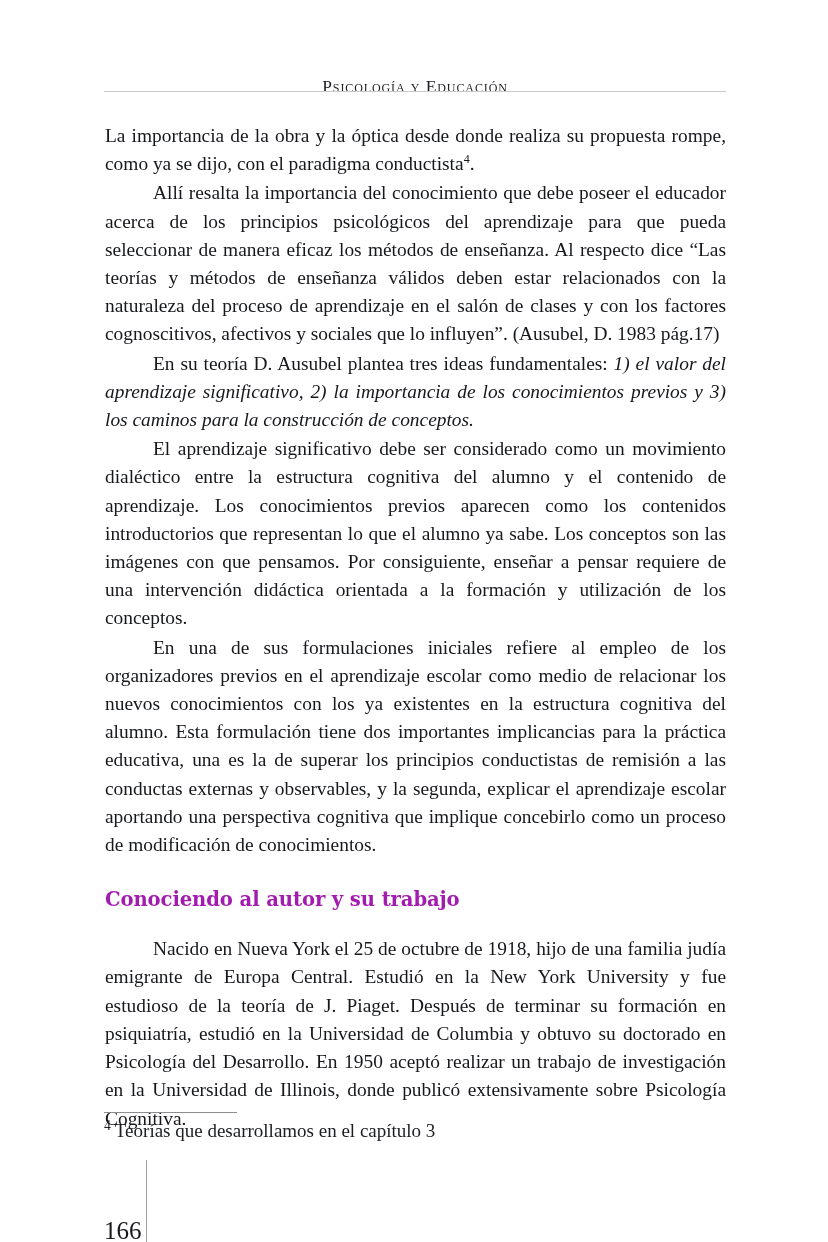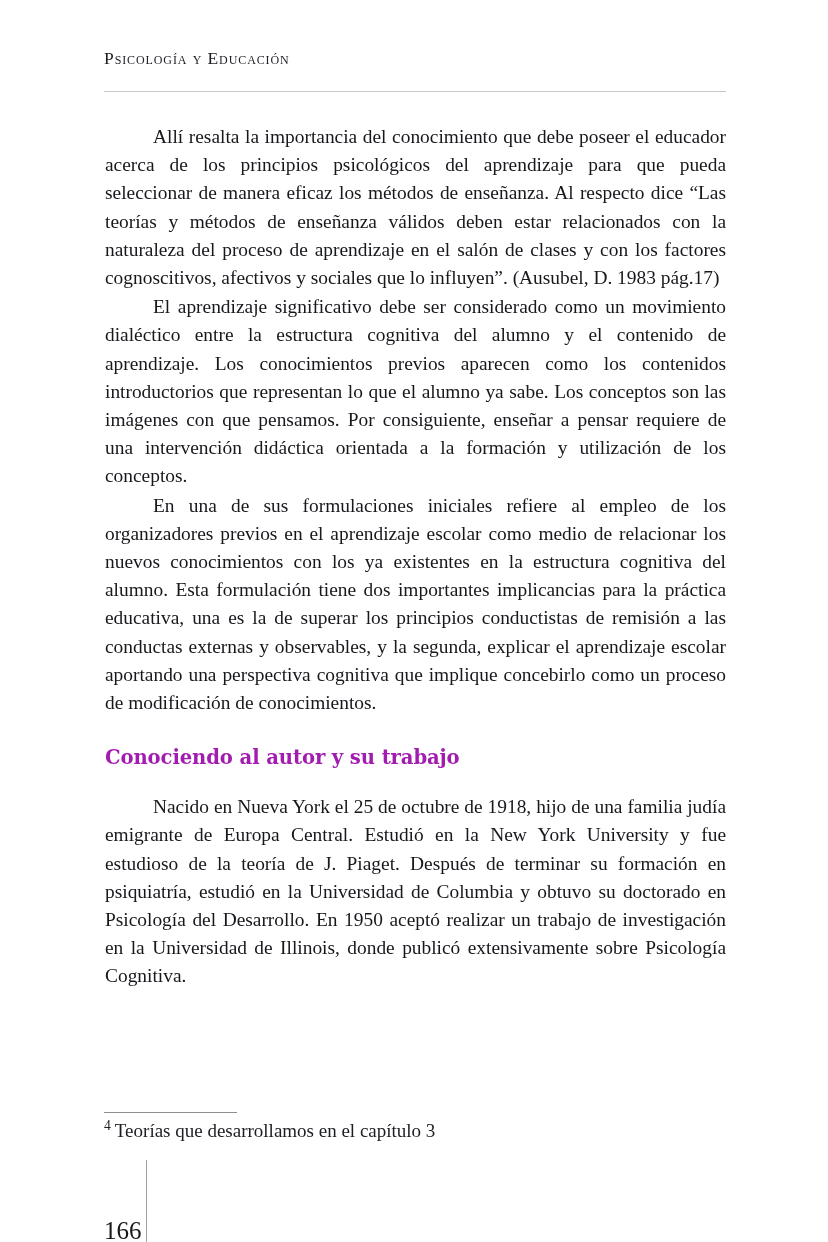--- a/index.html
+++ b/index.html
@@ -18,23 +18,23 @@
 
   .page {
     position: absolute;
     inset: 0;
   }
 
   
   .running-head {
     position: absolute;
     left: 104px;
-    top: 50px;
+    top: 78px;
     width: 622px;
-    text-align: left;
+    text-align: center;
   }
   .running-head-title {
     font-family: "Liberation Serif", "DejaVu Serif", serif;
     font-variant: small-caps;
     font-size: 17.5px;
     letter-spacing: 0.9px;
     color: #1b1d22;
     line-height: 1;
     white-space: nowrap;
   }
@@ -149,21 +149,23 @@
 
 <div class="page">
 
   <div class="running-head">
     <div class="running-head-title">Psicología y Educación</div>
   </div>
   <div class="header-rule"></div>
 
   <div class="column">
     <div id="body-paragraphs">
+        <p class="body-par"><span>La importancia de la obra y la óptica desde donde realiza su propuesta rompe, como ya se dijo, con el paradigma conductista</span><sup class="fn-ref">4</sup><span>.</span></p>
         <p class="body-par indent gap"><span>Allí resalta la importancia del conocimiento que debe poseer el educador acerca de los principios psicológicos del aprendizaje para que pueda seleccionar de manera eficaz los métodos de enseñanza. Al respecto dice “Las teorías y métodos de enseñanza válidos deben estar relacionados con la naturaleza del proceso de aprendizaje en el salón de clases y con los factores cognoscitivos, afectivos y sociales que lo influyen”. (Ausubel, D. 1983 pág.17)</span></p>
+        <p class="body-par indent gap"><span>En su teoría D. Ausubel plantea tres ideas fundamentales: </span><em class="ital">1) el valor del aprendizaje significativo, 2) la importancia de los conocimientos previos y 3) los caminos para la construcción de conceptos.</em></p>
         <p class="body-par indent gap"><span>El aprendizaje significativo debe ser considerado como un movimiento dialéctico entre la estructura cognitiva del alumno y el contenido de aprendizaje. Los conocimientos previos aparecen como los contenidos introductorios que representan lo que el alumno ya sabe. Los conceptos son las imágenes con que pensamos. Por consiguiente, enseñar a pensar requiere de una intervención didáctica orientada a la formación y utilización de los conceptos.</span></p>
         <p class="body-par indent gap"><span>En una de sus formulaciones iniciales refiere al empleo de los organizadores previos en el aprendizaje escolar como medio de relacionar los nuevos conocimientos con los ya existentes en la estructura cognitiva del alumno. Esta formulación tiene dos importantes implicancias para la práctica educativa, una es la de superar los principios conductistas de remisión a las conductas externas y observables, y la segunda, explicar el aprendizaje escolar aportando una perspectiva cognitiva que implique concebirlo como un proceso de modificación de conocimientos.</span></p>
       </div>
 
     <h2 class="section-heading">Conociendo al autor y su trabajo</h2>
 
     <div id="after-heading-paragraphs" class="after-heading">
         <p class="body-par indent"><span>Nacido en Nueva York el 25 de octubre de 1918, hijo de una familia judía emigrante de Europa Central. Estudió en la New York University y fue estudioso de la teoría de J. Piaget. Después de terminar su formación en psiquiatría, estudió en la Universidad de Columbia y obtuvo su doctorado en Psicología del Desarrollo. En 1950 aceptó realizar un trabajo de investigación en la Universidad de Illinois, donde publicó extensivamente sobre Psicología Cognitiva.</span></p>
       </div>
   </div>

